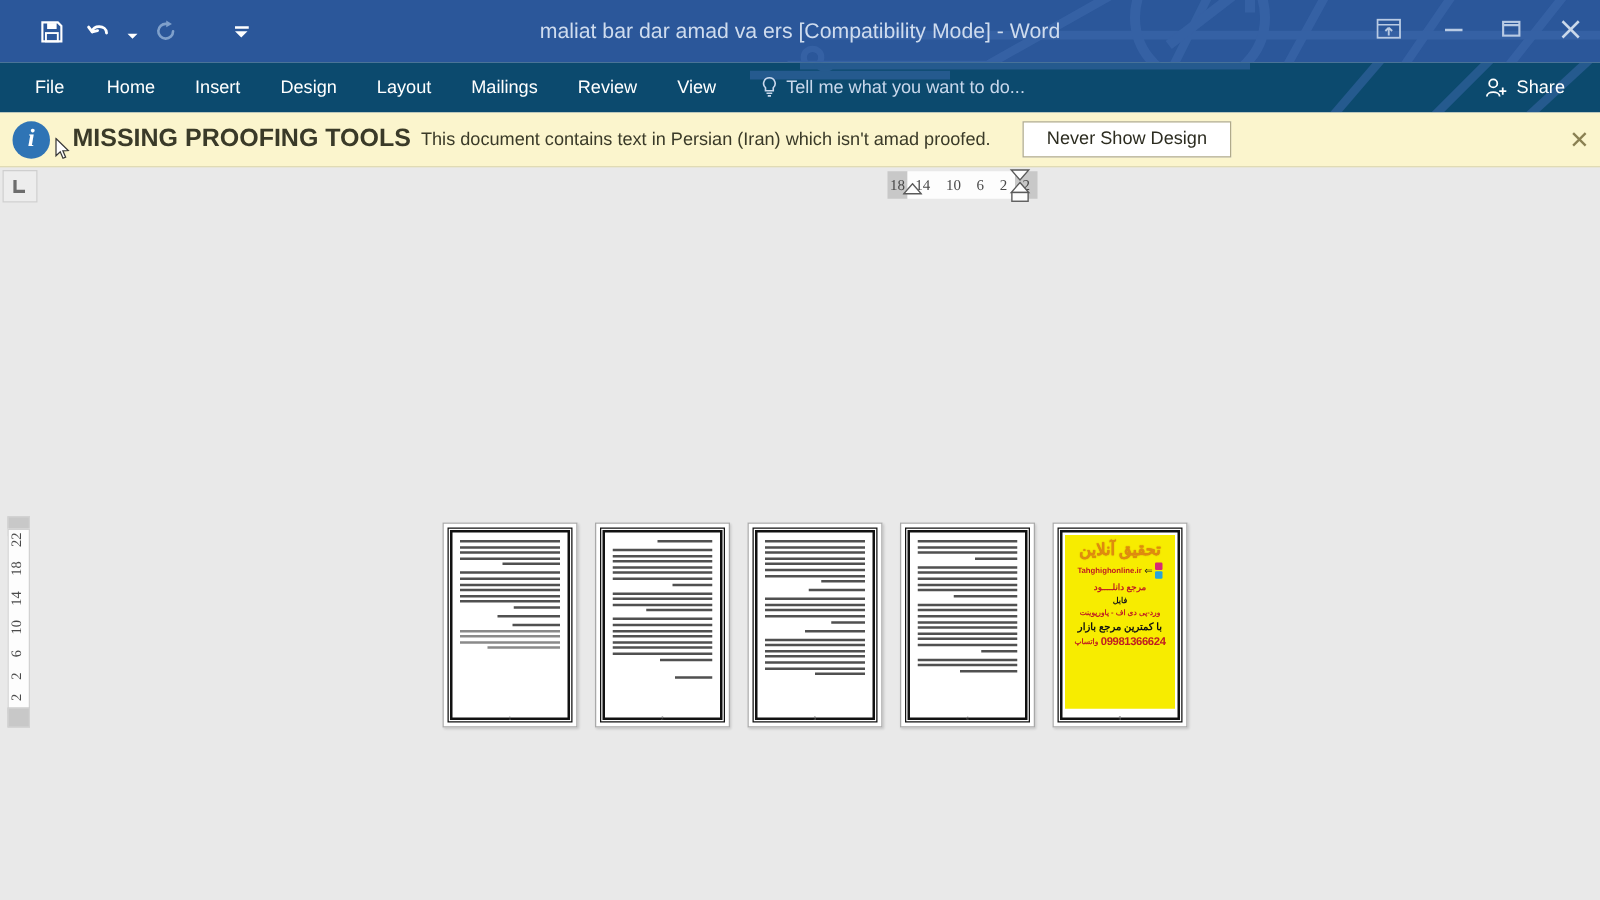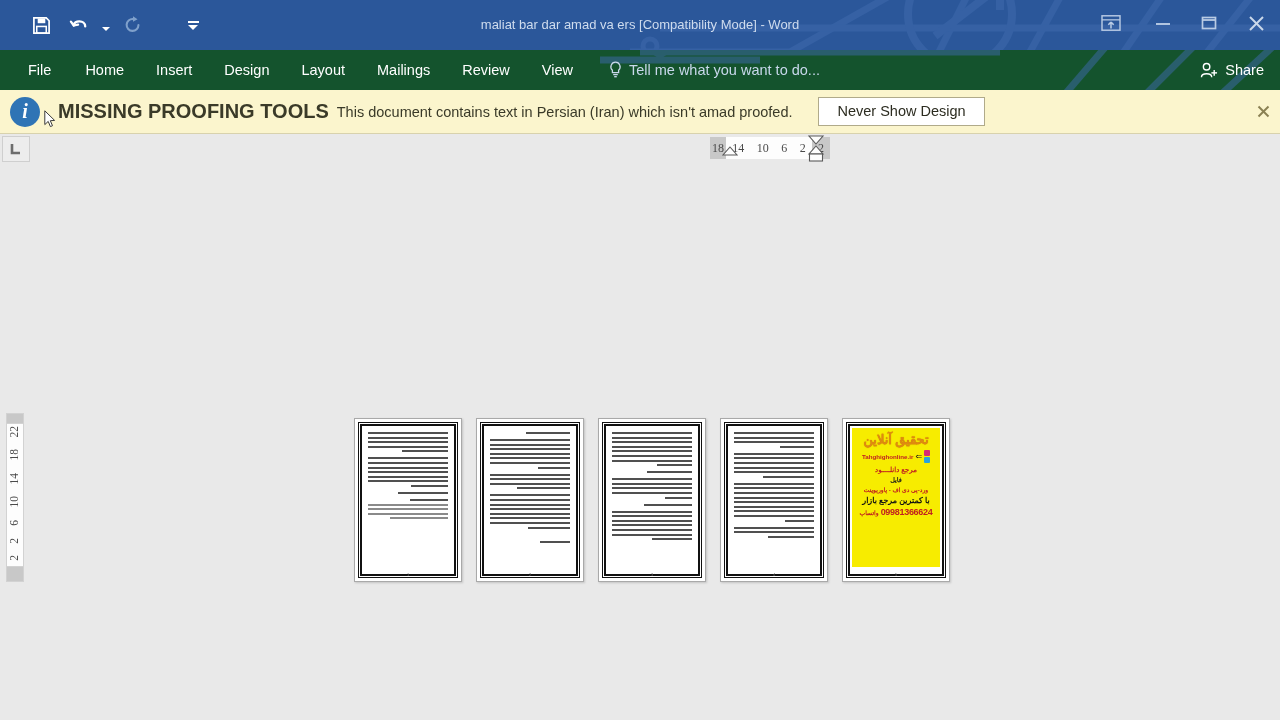--- a/index.html
+++ b/index.html
@@ -49,63 +49,63 @@
     border-left: 5px solid transparent;
     border-right: 5px solid transparent;
     border-top: 5px solid #fff;
   }
 
   .tb-title {
     position: absolute; left: 0; right: 0; top: 0;
     height: 50px; line-height: 50px;
     text-align: center;
     color: #cfdcee;
-    font-size: 13px;
+    font-size: 17px;
     white-space: nowrap;
     pointer-events: none;
   }
 
   .wincontrols {
     position: absolute; right: 0; top: 0;
     height: 46px; display: flex; align-items: center;
   }
   .win-btn {
     width: 46px; height: 46px;
     display: flex; align-items: center; justify-content: center;
     color: #b9cbe4;
   }
   .win-btn.ribbon-opt { width: 58px; }
   .win-btn.close { width: 48px; color: #cbd9ea; }
 
   
   .ribbonbar {
     position: relative;
     height: 40px;
-    background: #14532d;
+    background: #0c4a6e;
     display: flex; align-items: stretch;
     overflow: hidden;
   }
   .rb-deco { position: absolute; inset: 0; pointer-events: none; opacity: .5; }
   .tabs { display: flex; align-items: center; position: relative; z-index: 2; }
   .tab {
     color: #ffffff;
     font-size: 14.5px;
     padding: 0 16px;
     height: 40px; line-height: 40px;
     white-space: nowrap;
   }
   .tab.file { padding: 0 18px 0 28px; }
   .tellme {
     position: relative; z-index: 2;
     display: flex; align-items: center; gap: 7px;
     margin-left: 20px; color: #c9d8ec; font-size: 14.5px;
     white-space: nowrap;
   }
   .share {
-    position: absolute; right: 0; top: 0; z-index: 3;
+    position: absolute; right: 12px; top: 0; z-index: 3;
     height: 40px; display: flex; align-items: center; gap: 7px;
     padding: 0 16px 0 12px;
     color: #ffffff; font-size: 14.5px;
   }
 
   
   .notice {
     position: relative;
     height: 44px;
     background: #fbf5cd;

